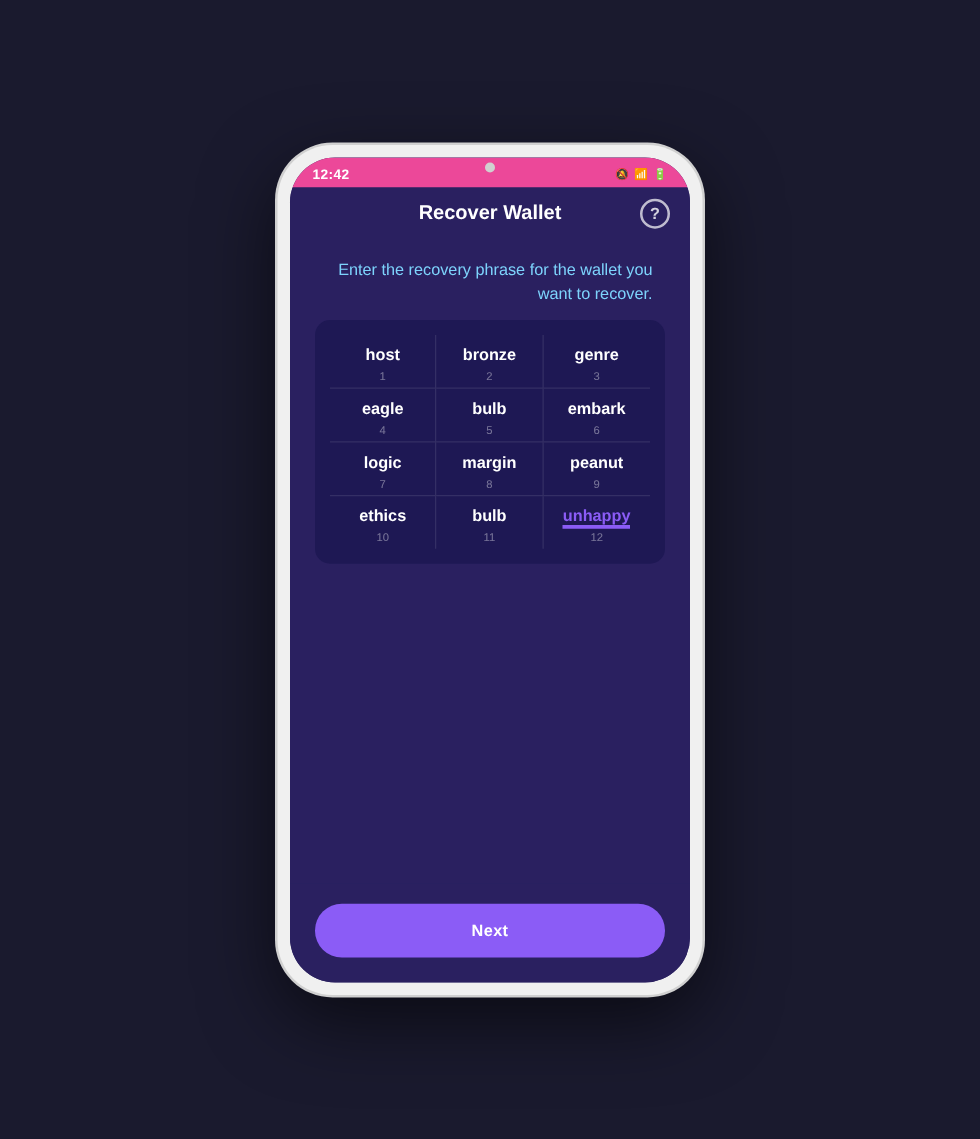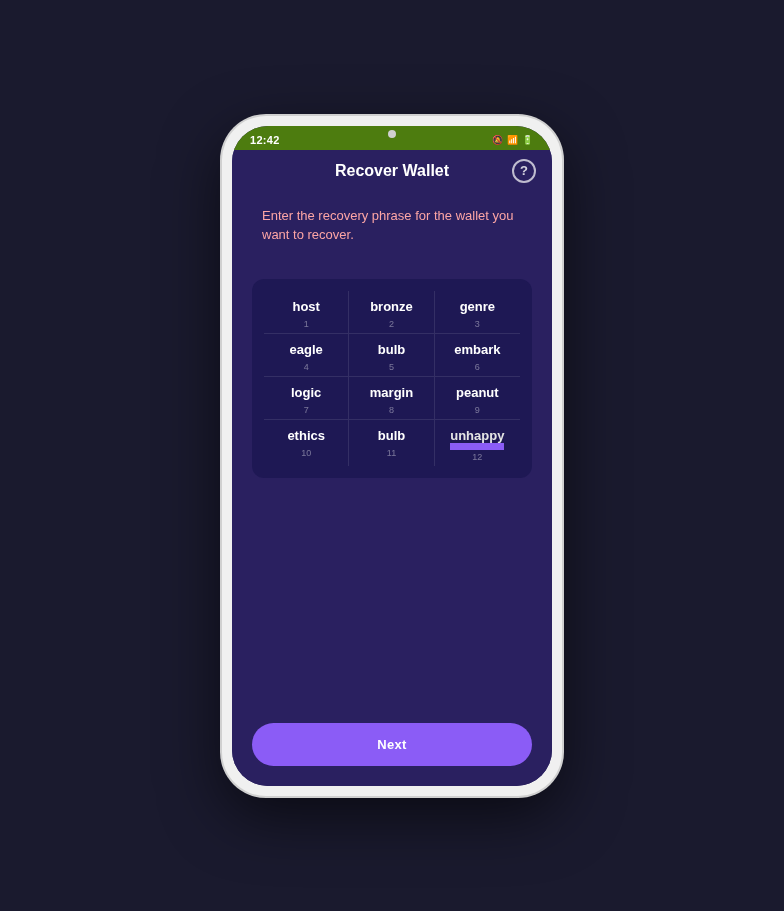--- a/index.html
+++ b/index.html
@@ -32,24 +32,24 @@
       background: #2a2060;
       border-radius: 36px;
       overflow: hidden;
       display: flex;
       flex-direction: column;
       position: relative;
     }
 
     
     .status-bar {
-      background: #4d7c0f;
+      background: #ec4899;
       display: flex;
       justify-content: space-between;
-      align-items: center;
+      align-items: flex-start;
       padding: 8px 18px 4px;
       flex-shrink: 0;
     }
 
     .status-time {
       font-size: 11px;
       color: white;
       font-weight: 600;
       letter-spacing: 0.3px;
     }
@@ -108,25 +108,25 @@
       flex: 1;
       background: #2a2060;
       display: flex;
       flex-direction: column;
       align-items: center;
       padding: 16px 20px 16px;
       overflow-y: auto;
     }
 
     .subtitle {
-      color: #fca5a5;
+      color: #7dd3fc;
       font-size: 13px;
-      text-align: left;
+      text-align: right;
       line-height: 1.5;
-      margin-bottom: 34px;
+      margin-bottom: 11px;
       padding: 0 10px;
     }
 
     
     .seed-grid-container {
       background: #1e1854;
       border-radius: 12px;
       padding: 12px;
       width: 100%;
     }
@@ -167,22 +167,22 @@
     }
 
     .seed-number {
       color: rgba(255,255,255,0.4);
       font-size: 9px;
       text-align: center;
     }
 
     
     .seed-cell.active .seed-word {
-      color: #e5e5e5;
-      border-bottom: 7px solid #8b5cf6;
+      color: #8b5cf6;
+      border-bottom: 3px solid #8b5cf6;
     }
 
     
     .bottom-area {
       background: #2a2060;
       padding: 16px 20px 20px;
       flex-shrink: 0;
     }
 
     .next-btn {

